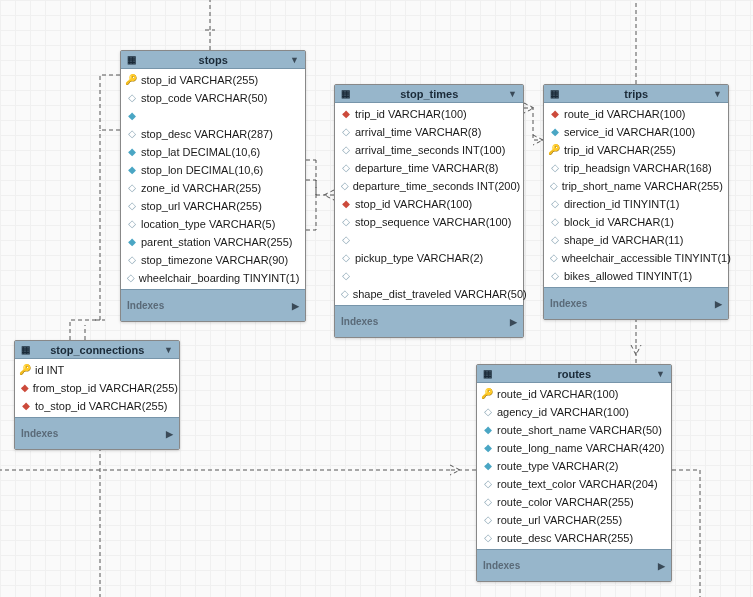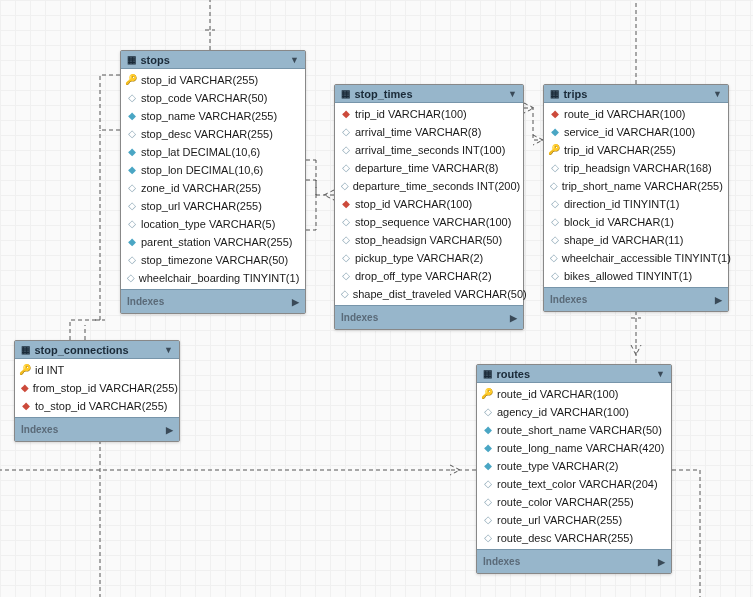--- a/index.html
+++ b/index.html
@@ -42,20 +42,21 @@
     font-weight: bold;
     color: #1a2a38;
     height: 18px;
     box-sizing: border-box;
   }
   .entity-header .table-icon {
     font-size: 10px;
   }
   .entity-header .entity-title {
     flex: 1;
+    text-align: center;
   }
   .entity-header .chevron {
     font-size: 9px;
     color: #3a4a58;
   }
   .cols {
     padding: 2px 0;
   }
   .col {
     display: flex;
@@ -79,21 +80,21 @@
   .indexes {
     background: #97b6cb;
     border-top: 1px solid #7795aa;
     padding: 2px 6px;
     display: flex;
     align-items: center;
     justify-content: space-between;
     font-weight: bold;
     color: #5a6a78;
     font-size: 10px;
-    height: 24px;
+    height: 32px;
     box-sizing: border-box;
   }
   .indexes .tri {
     font-size: 9px;
     color: #3a4a58;
   }
   
   #stops            { left: 120px; top: 50px;  width: 186px; }
   #stop_times       { left: 334px; top: 84px;  width: 190px; }
   #trips            { left: 543px; top: 84px;  width: 186px; }
@@ -141,25 +142,24 @@
     <div class="col">
         <span class="icon key">🔑</span>
         <span>stop_id VARCHAR(255)</span>
       </div>
     <div class="col">
         <span class="icon open">◇</span>
         <span>stop_code VARCHAR(50)</span>
       </div>
     <div class="col">
         <span class="icon filled">◆</span>
-        <span>stop_name VARCHAR(255)</span>
-      </div>
-    <div class="col">
-        <span class="icon open">◇</span>
-        <span>stop_desc VARCHAR(255)</span>
+      </div>
+    <div class="col">
+        <span class="icon open">◇</span>
+        <span>stop_desc VARCHAR(287)</span>
       </div>
     <div class="col">
         <span class="icon filled">◆</span>
         <span>stop_lat DECIMAL(10,6)</span>
       </div>
     <div class="col">
         <span class="icon filled">◆</span>
         <span>stop_lon DECIMAL(10,6)</span>
       </div>
     <div class="col">
@@ -173,21 +173,21 @@
     <div class="col">
         <span class="icon open">◇</span>
         <span>location_type VARCHAR(5)</span>
       </div>
     <div class="col">
         <span class="icon filled">◆</span>
         <span>parent_station VARCHAR(255)</span>
       </div>
     <div class="col">
         <span class="icon open">◇</span>
-        <span>stop_timezone VARCHAR(50)</span>
+        <span>stop_timezone VARCHAR(90)</span>
       </div>
     <div class="col">
         <span class="icon open">◇</span>
         <span>wheelchair_boarding TINYINT(1)</span>
       </div>
   </div>
   <div class="indexes">
     <span>Indexes</span>
     <span class="tri">▶</span>
   </div>
@@ -223,29 +223,27 @@
     <div class="col">
         <span class="icon fkey">◆</span>
         <span>stop_id VARCHAR(100)</span>
       </div>
     <div class="col">
         <span class="icon open">◇</span>
         <span>stop_sequence VARCHAR(100)</span>
       </div>
     <div class="col">
         <span class="icon open">◇</span>
-        <span>stop_headsign VARCHAR(50)</span>
       </div>
     <div class="col">
         <span class="icon open">◇</span>
         <span>pickup_type VARCHAR(2)</span>
       </div>
     <div class="col">
         <span class="icon open">◇</span>
-        <span>drop_off_type VARCHAR(2)</span>
       </div>
     <div class="col">
         <span class="icon open">◇</span>
         <span>shape_dist_traveled VARCHAR(50)</span>
       </div>
   </div>
   <div class="indexes">
     <span>Indexes</span>
     <span class="tri">▶</span>
   </div>

